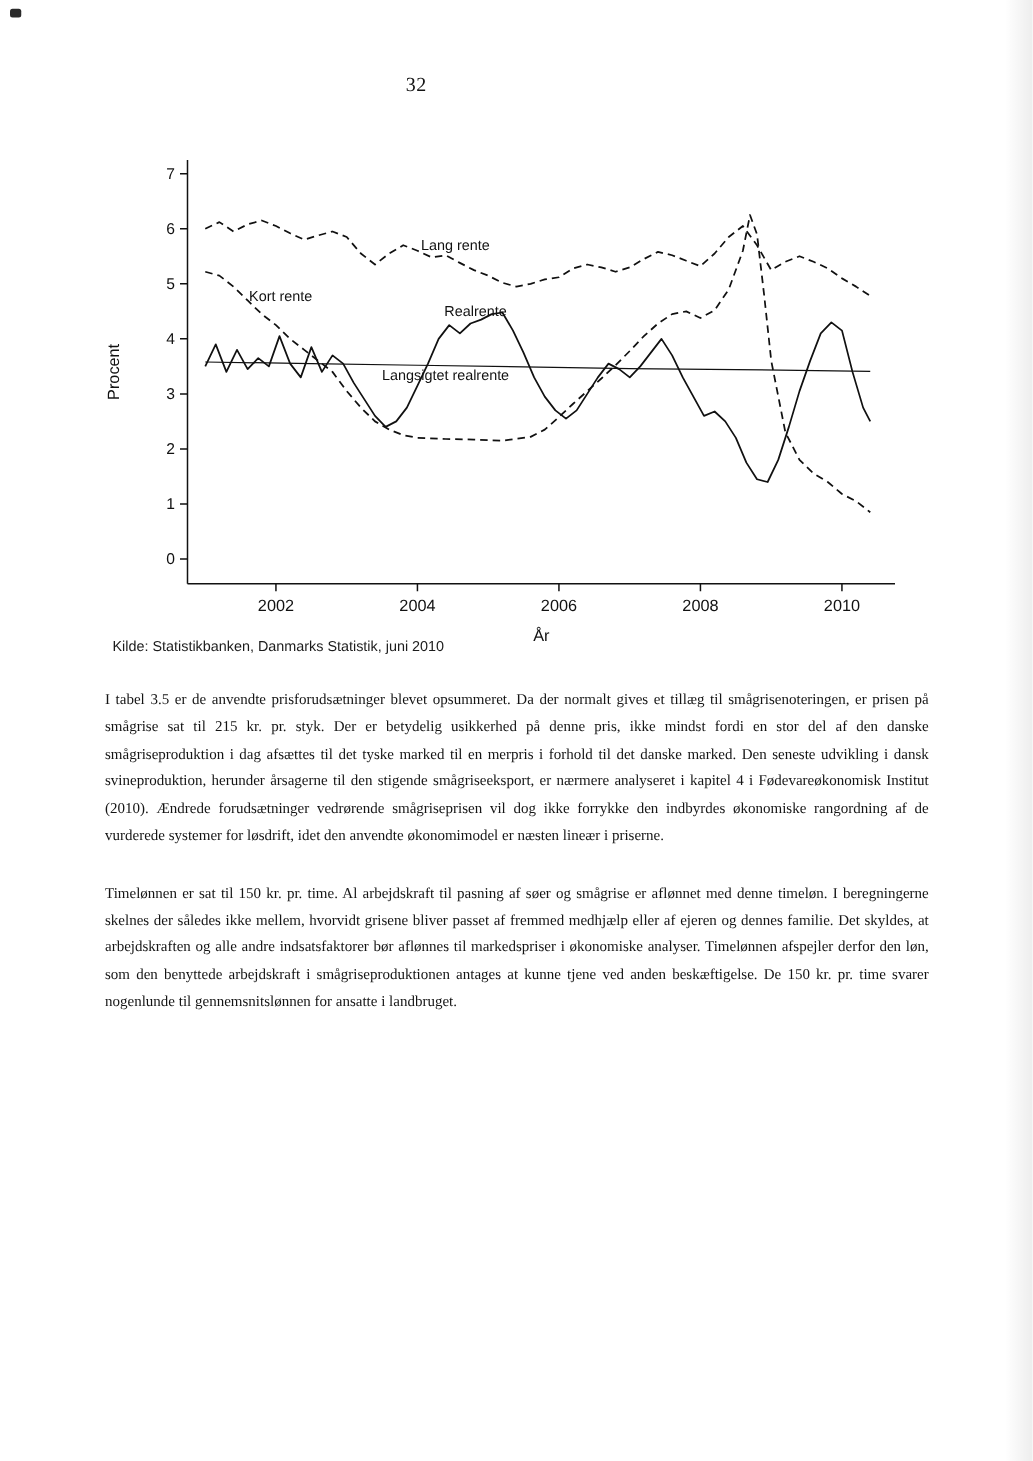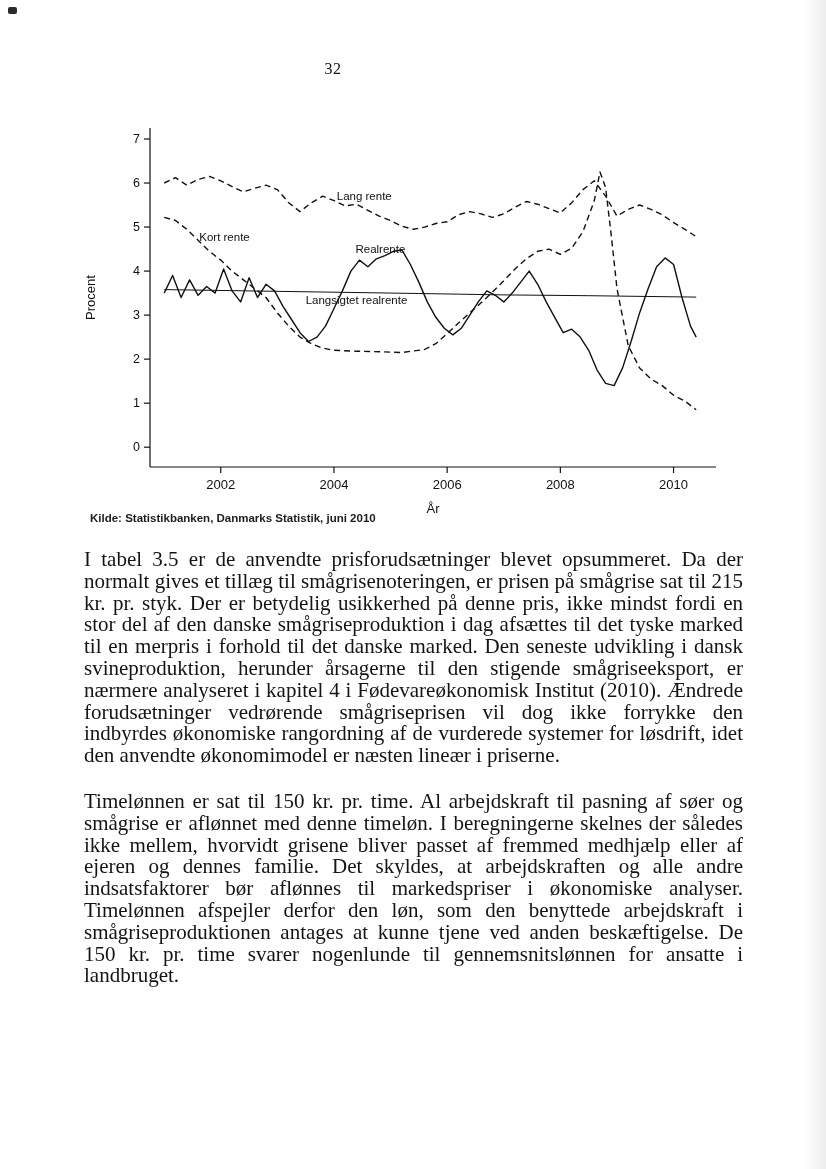--- a/index.html
+++ b/index.html
@@ -24,28 +24,28 @@
     position: absolute; top: 60px; left: 0; width: 666px;
     text-align: center; font-size: 16px; letter-spacing: 0.5px;
   }
   .figure-wrap {
     position: absolute; left: 78px; top: 108px; width: 660px; height: 415px;
   }
   .figure-wrap svg { display: block; }
   .source-note {
     position: absolute; left: 90px; top: 512px;
     font-family: "Liberation Sans", sans-serif;
-    font-size: 11.5px; color: #1c1c1c; font-weight: bold;
+    font-size: 11.5px; color: #1c1c1c;
   }
   .body-text {
     position: absolute; left: 84px; top: 549px; width: 659px;
   }
   .body-text p {
     margin: 0 0 24px 0;
-    font-size: 21px;
+    font-size: 12px;
     line-height: 21.8px;
     text-align: justify;
   }
 </style>
 </head>
 <body>
 
 <div class="scan-speck"></div>
 <div class="scan-edge"></div>
 

